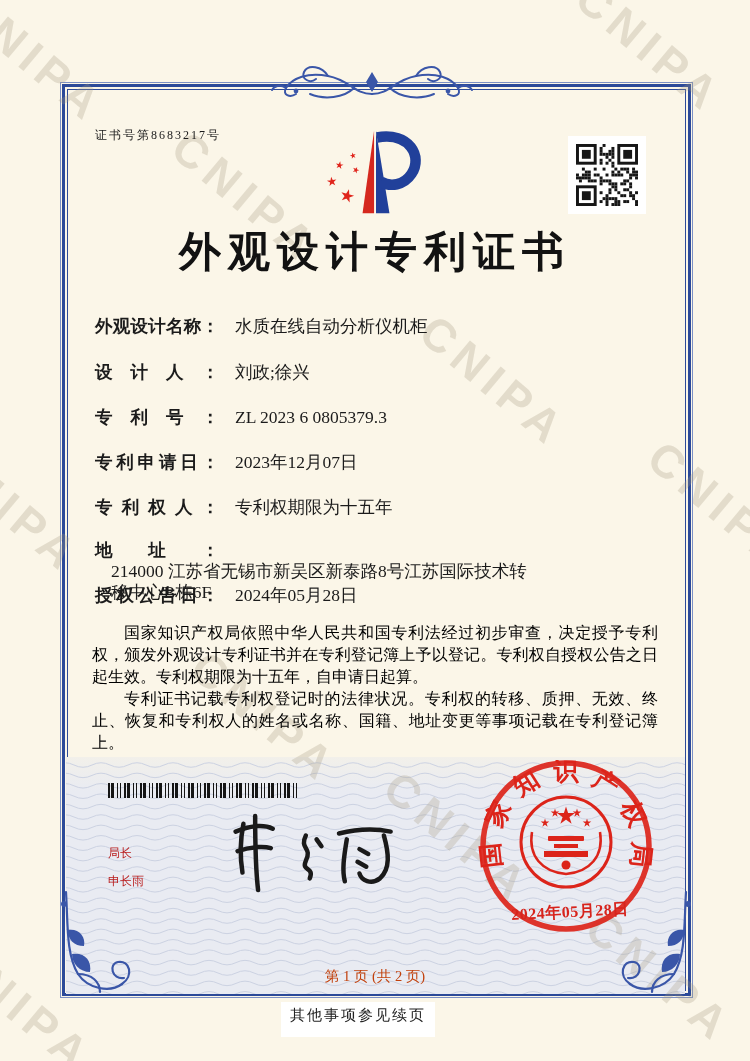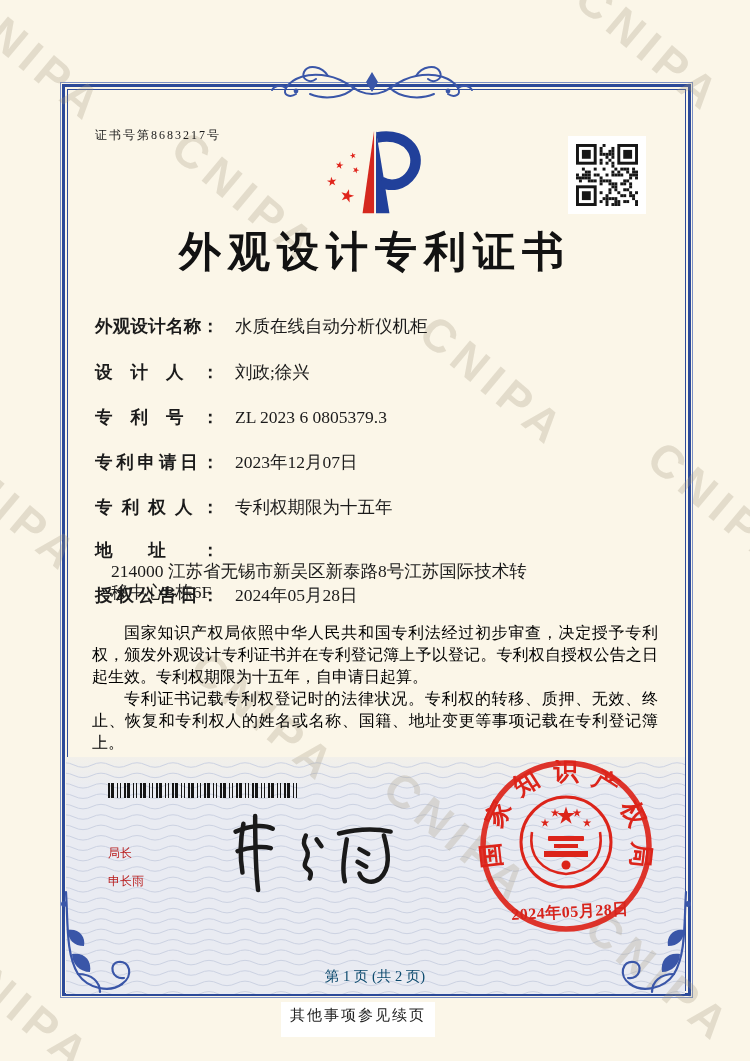--- a/index.html
+++ b/index.html
@@ -55,21 +55,21 @@
       #151515 9px 10px, transparent 10px 12px, #151515 12px 13px, transparent 13px 16px);
   }
   .signer{left:108px; z-index:3; font-family:"Liberation Sans","DejaVu Sans",sans-serif; font-size:12px; color:#b91c1c;}
   .signature{left:222px; top:810px; z-index:4;}
   .signature path{fill:none; stroke:#1a1a1a; stroke-width:4.6; stroke-linecap:round; stroke-linejoin:round;}
   .seal{left:478px; top:760px; z-index:5;}
   .seal-date{
     left:500px; top:902px; width:140px; text-align:center; z-index:6;
     color:#d7231c; font-size:16px; font-weight:bold; transform:rotate(-3deg); letter-spacing:.5px;
   }
-  .page-info{left:0; top:967px; width:750px; text-align:center; font-size:14.5px; z-index:3; color:#0c4a6e;}
+  .page-info{left:0; top:967px; width:750px; text-align:center; font-size:14.5px; z-index:3; color:#c2410c;}
   .note-box{
     left:281px; top:1002px; width:154px; height:35px; background:#ffffff; z-index:3;
     text-align:center; line-height:27px; font-size:15px; letter-spacing:2px; color:#222;
   }
   .orn{z-index:4;}
   .orn path,.orn circle{vector-effect:none;}
 </style>
 </head>
 <body>
 

